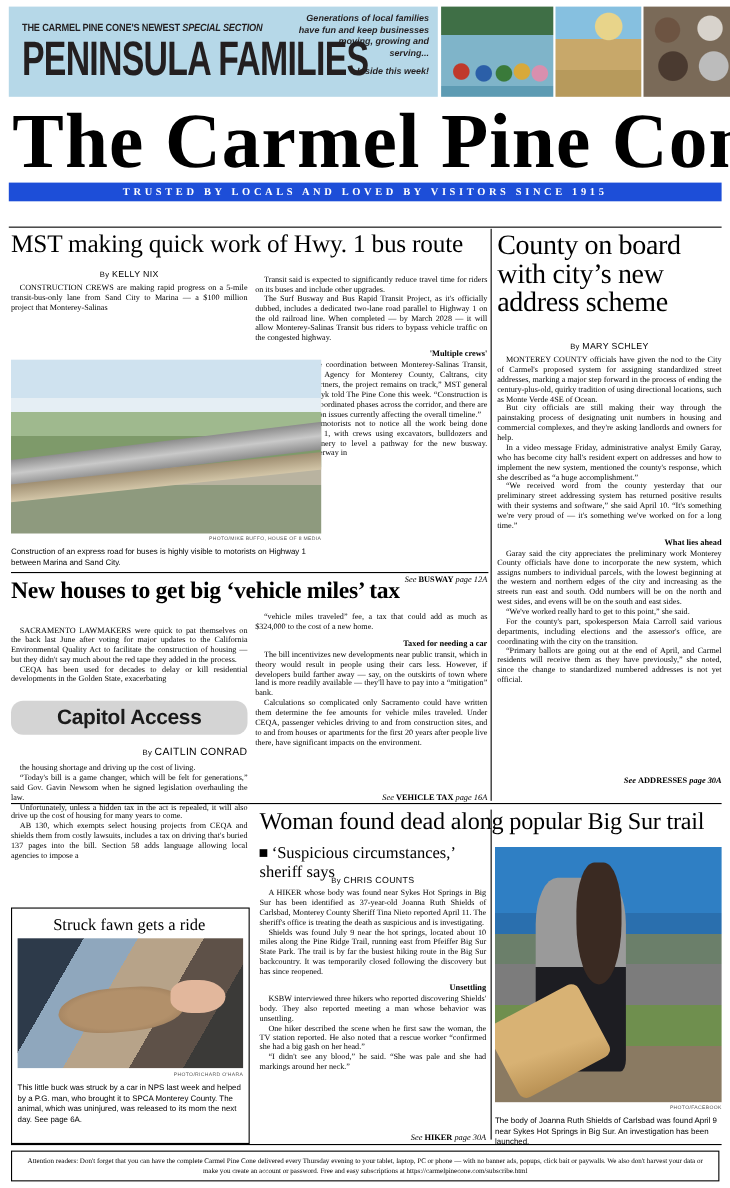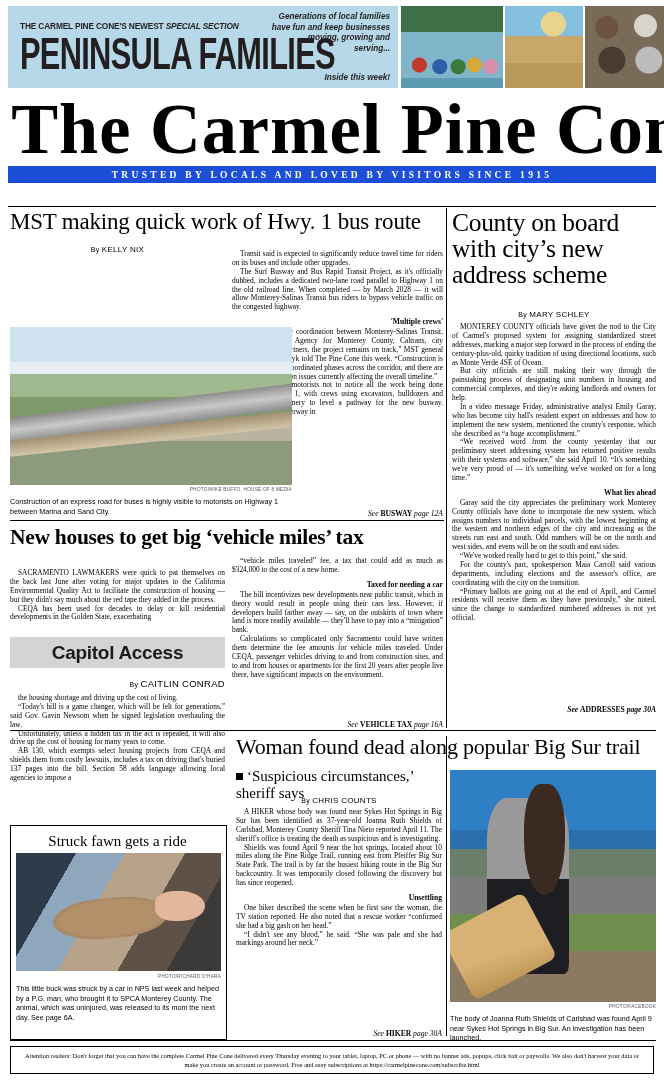--- a/index.html
+++ b/index.html
@@ -48,21 +48,21 @@
   }
   .promo-subtext {
     position: absolute; right: 8px; top: 6px;
     width: 120px;
     text-align: right;
     font-family: "Liberation Sans", sans-serif;
     font-weight: bold; font-style: italic;
     font-size: 8.2px; line-height: 1.3;
     color: #231f20;
   }
-  .promo-subtext .line2 { margin-top: 18px; }
+  .promo-subtext .line2 { margin-top: 5px; }
   .promo-photos { display: flex; gap: 2px; margin-left: 3px; }
   .ph { height: 82px; position: relative; overflow: hidden; }
   .ph-tennis { width: 102px;
     background:
       radial-gradient(circle at 18% 72%, #c0392b 0 7px, transparent 8px),
       radial-gradient(circle at 38% 74%, #2b5fa8 0 7px, transparent 8px),
       radial-gradient(circle at 56% 74%, #3a7a3a 0 7px, transparent 8px),
       radial-gradient(circle at 72% 72%, #d8a93a 0 7px, transparent 8px),
       radial-gradient(circle at 88% 74%, #d98fae 0 7px, transparent 8px),
       linear-gradient(#3f6f46 0 32%, #7fb4c9 32% 88%, #5d9bb3 88% 100%);
@@ -190,32 +190,32 @@
     background: linear-gradient(#8d8d8d, #c9c9c9, #8d8d8d);
     transform: rotate(-7deg);
   }
   #a1-photo .road2 {
     position: absolute; left: -10%; top: 62%; width: 125%; height: 10%;
     background: linear-gradient(#a08f72, #d3c6a8);
     transform: rotate(-6deg);
   }
   #a1-credit { position: absolute; left: 10px; top: 486px; width: 282px; }
   #a1-caption { position: absolute; left: 10px; top: 494px; width: 282px; }
-  #a1-jump { position: absolute; left: 232px; top: 504px; width: 211px; text-align: right; }
+  #a1-jump { position: absolute; left: 232px; top: 517px; width: 211px; text-align: right; }
 
   #a2-head {
     position: absolute; left: 10px; top: 527px; width: 432px;
     font-weight: bold; font-size: 21.5px; line-height: 1.0; letter-spacing: -0.3px;
   }
   #a2-col1 { position: absolute; left: 10px; top: 569px; width: 215px; }
   #a2-col2 { position: absolute; left: 232px; top: 557px; width: 211px; }
   #capitol-band {
     position: absolute; left: 10px; top: 637px; width: 215px; height: 31px;
     background: #d4d4d4;
-    display: flex; align-items: center; justify-content: center;
+    display: flex; align-items: center; justify-content: center; border-radius: 11px;
   }
   #capitol-band span {
     font-family: "Liberation Sans", sans-serif;
     font-weight: bold; font-size: 19px; letter-spacing: -0.3px;
     color: #1a1a1a;
   }
   #a2-byline2 { position: absolute; left: 10px; top: 673px; width: 215px; text-align: right; font-size: 9.5px; }
   #a2-col1b { position: absolute; left: 10px; top: 694px; width: 215px; }
   #a2-jump { position: absolute; left: 232px; top: 715px; width: 211px; }
 
@@ -338,20 +338,23 @@
   <div class="vrule" style="left:446px; top:208px; height:520px;"></div>
   <div class="hrule" style="left:10px; top:520px; width:434px;"></div>
   <div class="hrule" style="left:10px; top:730px; width:646px;"></div>
   <div class="vrule" style="left:446px; top:736px; height:300px;"></div>
   <div class="hrule" style="left:10px; top:1040px; width:646px;"></div>
 
   <div class="hl" id="a1-head">MST making quick work of Hwy. 1 bus route</div>
   <div class="byline" id="a1-byline">
     <span class="by">By </span><span>KELLY NIX</span>
   </div>
+  <div class="body-col" id="a1-col1">
+    <p class="first">CONSTRUCTION CREWS are making rapid progress on a 5-mile transit-bus-only lane from Sand City to Marina — a $100 million project that Monterey-Salinas</p>
+  </div>
   <div class="body-col" id="a1-col2">
     <p>Transit said is expected to significantly reduce travel time for riders on its buses and include other upgrades.</p>
     <p>The Surf Busway and Bus Rapid Transit Project, as it's officially dubbed, includes a dedicated two-lane road parallel to Highway 1 on the old railroad line. When completed — by March 2028 — it will allow Monterey-Salinas Transit bus riders to bypass vehicle traffic on the congested highway.</p>
     <div class="sub-head">'Multiple crews'</div>
     <p>“Thanks to close coordination between Monterey-Salinas Transit, the Transportation Agency for Monterey County, Caltrans, city officials and our partners, the project remains on track,” MST general manager Carl Sedoryk told The Pine Cone this week. “Construction is being delivered in coordinated phases across the corridor, and there are no major construction issues currently affecting the overall timeline.”</p>
     <p>It's difficult for motorists not to notice all the work being done alongside Highway 1, with crews using excavators, bulldozers and other heavy machinery to level a pathway for the new busway. Construction is underway in</p>
   </div>
   <div id="a1-photo">
     <div class="road"></div>
     <div class="road2"></div>
@@ -400,22 +403,23 @@
 
   <div class="hl" id="a3-head">Woman found dead along popular Big Sur trail</div>
   <div id="a3-kicker">
     <span class="sq"></span><span>‘Suspicious circumstances,’ sheriff says</span>
   </div>
   <div class="byline" id="a3-byline">
     <span class="by">By </span><span>CHRIS COUNTS</span>
   </div>
   <div class="body-col" id="a3-col1">
     <p class="first">A HIKER whose body was found near Sykes Hot Springs in Big Sur has been identified as 37-year-old Joanna Ruth Shields of Carlsbad, Monterey County Sheriff Tina Nieto reported April 11. The sheriff's office is treating the death as suspicious and is investigating.</p>
-    <p>Shields was found April 9 near the hot springs, located about 10 miles along the Pine Ridge Trail, running east from Pfeiffer Big Sur State Park. The trail is by far the busiest hiking route in the Big Sur backcountry. It was temporarily closed following the discovery but has since reopened.</p>
+    <p>Shields was found July 9 near the hot springs, located about 10 miles along the Pine Ridge Trail, running east from Pfeiffer Big Sur State Park. The trail is by far the busiest hiking route in the Big Sur backcountry. It was temporarily closed following the discovery but has since reopened.</p>
     <div class="sub-head">Unsettling</div>
+    <p>KSBW interviewed three hikers who reported discovering Shields' body. They also reported meeting a man whose behavior was unsettling.</p>
     <p>One hiker described the scene when he first saw the woman, the TV station reported. He also noted that a rescue worker “confirmed she had a big gash on her head.”</p>
     <p>“I didn't see any blood,” he said. “She was pale and she had markings around her neck.”</p>
   </div>
   <div class="jump" id="a3-jump">
     <span>See </span><b>HIKER</b><span> page 30A</span>
   </div>
   <div id="a3-photo">
     <div class="person"></div>
     <div class="hair"></div>
     <div class="board"></div>

